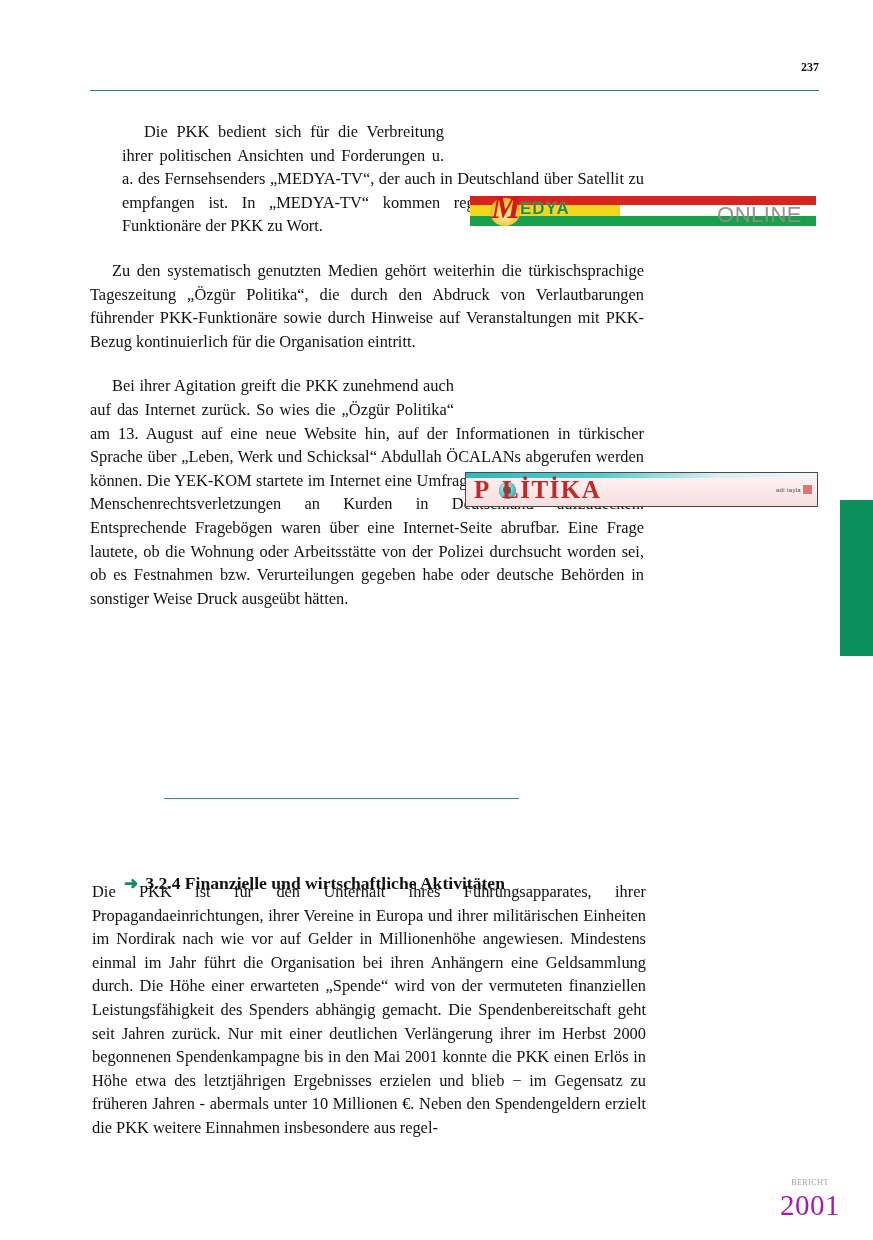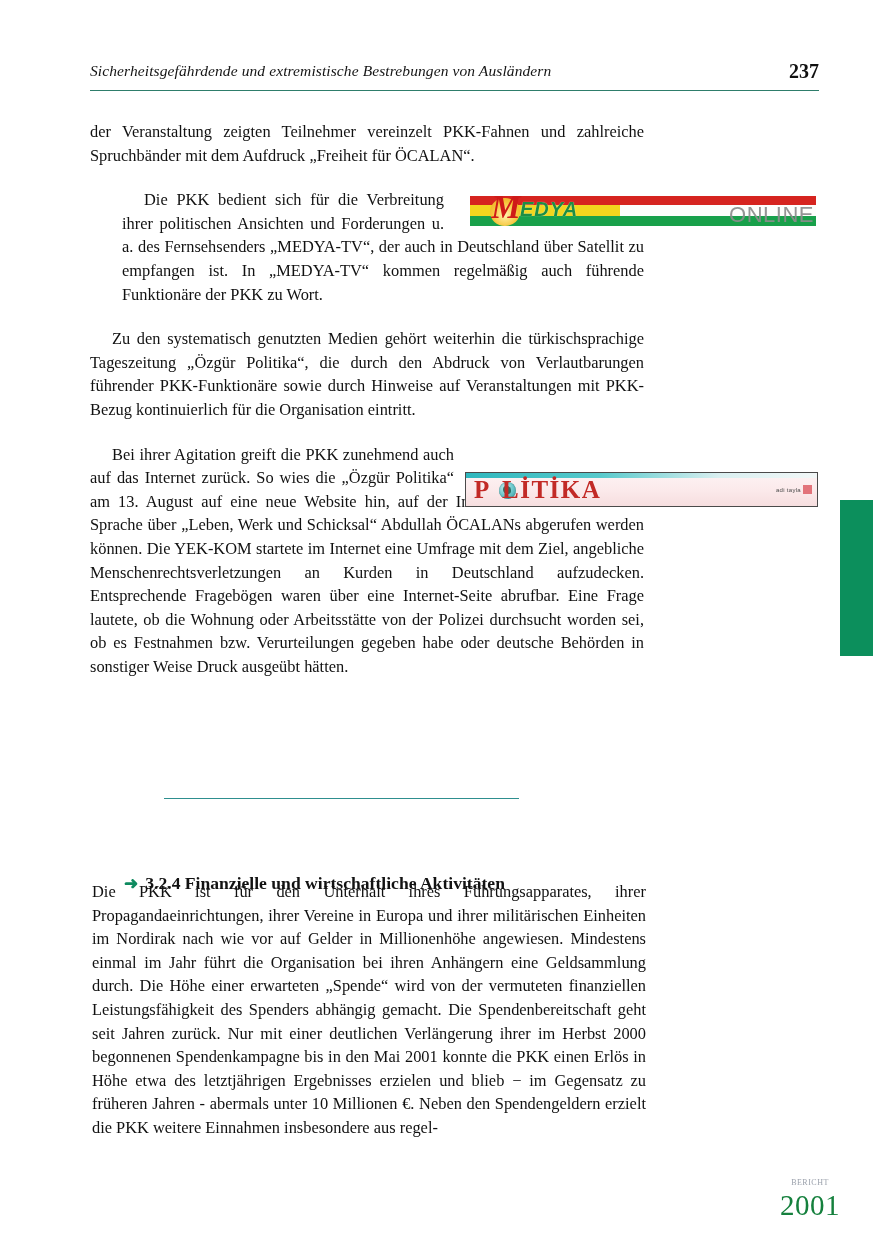--- a/index.html
+++ b/index.html
@@ -32,21 +32,21 @@
     font-size: 15.5px;
     letter-spacing: 0.1px;
     color: #141414;
     white-space: nowrap;
   }
   .header-pageno {
     position: absolute;
     right: 0;
     top: -2px;
     font-weight: bold;
-    font-size: 20px;
+    font-size: 12px;
     color: #101010;
     text-align: right;
   }
   .header-rule {
     position: absolute;
     left: 0;
     top: 28px;
     width: 729px;
     height: 1.4px;
     background: #2e7d6b;
@@ -125,30 +125,29 @@
     font-size: 33px;
     line-height: 32px;
     color: #cf1a18;
     text-align: center;
   }
   .medya-word {
     position: absolute;
     left: 50px; top: 3px;
     font-family: "Liberation Sans", sans-serif;
     font-weight: bold;
-    font-style: italic;
-    font-size: 20px;
+    font-size: 17px;
     line-height: 28px;
     letter-spacing: 1px;
     color: #1d8e44;
     text-shadow: 0 0 1px rgba(255,255,255,0.8);
   }
   .medya-online {
     position: absolute;
-    right: 2px; top: 11px;
+    right: 14px; top: 11px;
     font-family: "Liberation Sans", sans-serif;
     font-size: 22px;
     line-height: 24px;
     letter-spacing: 0.5px;
     color: #8d8d8d;
     opacity: 0.92;
   }
 
   
   #fig-politika {
@@ -268,35 +267,33 @@
     letter-spacing: 0.5px;
     color: #9aa0ab;
     font-variant: small-caps;
     text-transform: lowercase;
   }
   .report-logo .year {
     font-family: "Liberation Serif", serif;
     font-size: 29px;
     line-height: 30px;
     letter-spacing: 0.5px;
-    color: #15803d;
+    color: #a21caf;
   }
 </style>
 </head>
 <body>
 
 <div class="page-header">
-  <div class="header-title">Sicherheitsgefährdende und extremistische Bestrebungen von Ausländern</div>
   <div class="header-pageno">237</div>
   <div class="header-rule"></div>
 </div>
 
 <div class="column">
 
-  <p class="body-par">der Veranstaltung zeigten Teilnehmer vereinzelt PKK-Fahnen und zahlreiche Spruchbänder mit dem Aufdruck „Freiheit für ÖCALAN“.</p>
 
   <p class="body-par indent-first" style="padding-right:0;margin-left:32px;"><span style="float: right; width: 200px; height: 46px;"></span>Die PKK bedient sich für die Verbreitung ihrer politischen Ansichten und Forderungen u. a. des Fernsehsenders „MEDYA-TV“, der auch in Deutschland über Satellit zu empfangen ist. In „MEDYA-TV“ kommen regelmäßig auch führende Funktionäre der PKK zu Wort.</p>
 
   <p class="body-par indent-first">Zu den systematisch genutzten Medien gehört weiterhin die türkischsprachige Tageszeitung „Özgür Politika“, die durch den Abdruck von Verlautbarungen führender PKK-Funktionäre sowie durch Hinweise auf Veranstaltungen mit PKK-Bezug kontinuierlich für die Organisation eintritt.</p>
 
   <p class="body-par indent-first"><span style="float: right; width: 190px; height: 46px;"></span>Bei ihrer Agitation greift die PKK zunehmend auch auf das Internet zurück. So wies die „Özgür Politika“ am 13. August auf eine neue Website hin, auf der Informationen in türkischer Sprache über „Leben, Werk und Schicksal“ Abdullah ÖCALANs abgerufen werden können. Die YEK-KOM startete im Internet eine Umfrage mit dem Ziel, angebliche Menschenrechtsverletzungen an Kurden in Deutschland aufzudecken. Entsprechende Fragebögen waren über eine Internet-Seite abrufbar. Eine Frage lautete, ob die Wohnung oder Arbeitsstätte von der Polizei durchsucht worden sei, ob es Festnahmen bzw. Verurteilungen gegeben habe oder deutsche Behörden in sonstiger Weise Druck ausgeübt hätten.</p>
 </div>
 
 <div class="figure" id="fig-medya">
   <div class="medya-stripes">

